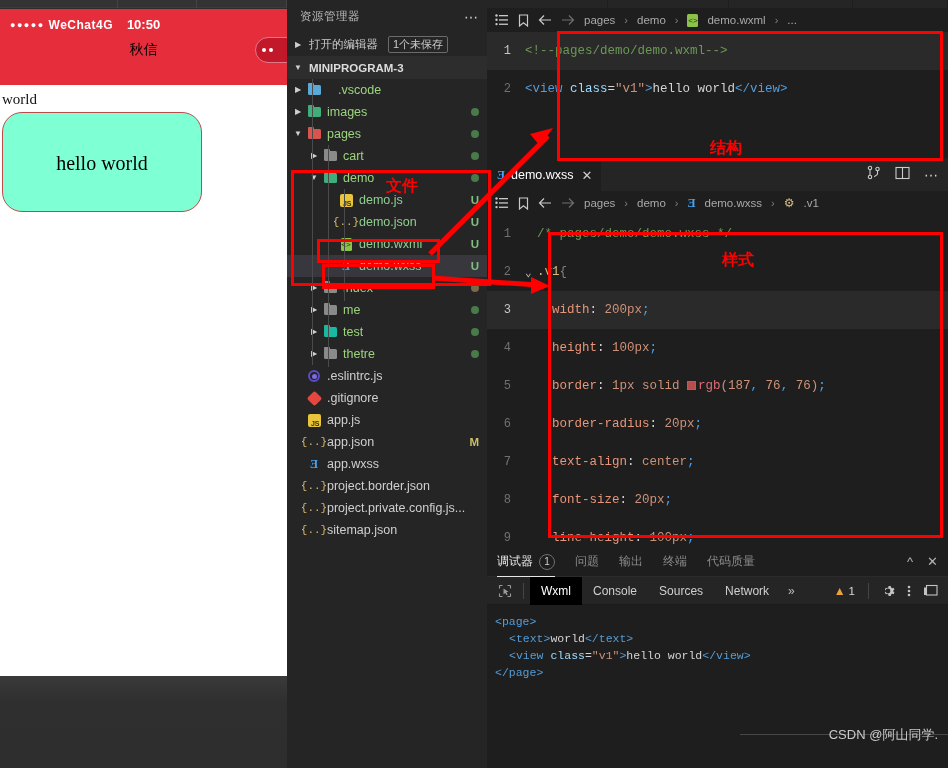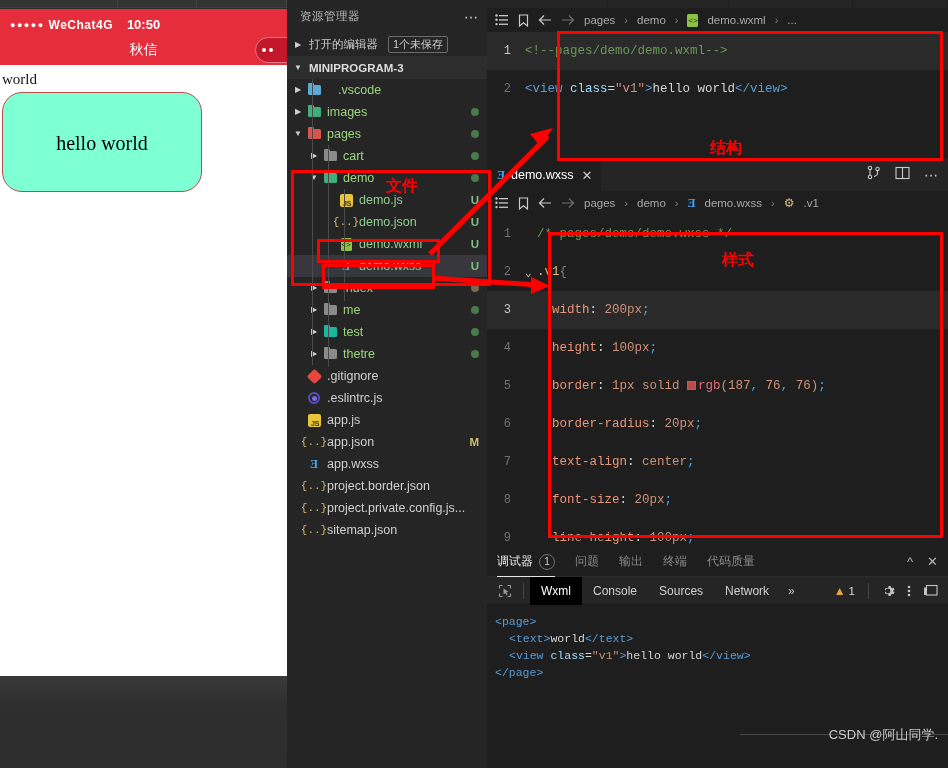--- a/index.html
+++ b/index.html
@@ -20,39 +20,39 @@
     position: absolute; left: 0; top: 0; width: 287px; height: 8px;
     background: #333333;
     border-bottom: 1px solid #3c3c3c;
   }
   .sim-topbar .seg { position: absolute; top: 0; height: 8px; width: 1px; background: #444; }
   .sim-phone {
     position: absolute; left: 0; top: 9px; width: 287px; height: 667px;
     background: #ffffff;
   }
   .sim-statusbar {
-    position: relative; height: 56px; background: #e52d3c;
+    position: relative; height: 76px; background: #e52d3c;
     color: #ffffff;
   }
   .sim-status-row {
     position: absolute; left: 0; top: 7px; width: 100%; height: 18px;
   }
   .sim-signal {
     position: absolute; left: 10px; top: 2px;
     font-size: 12px; letter-spacing: 0.5px; color: #fff;
     font-weight: bold;
   }
   .sim-dots { letter-spacing: 1.5px; font-size: 9px; vertical-align: 1px; }
   .sim-time {
     position: absolute; left: 0; top: 1px; width: 100%;
     text-align: center; font-size: 13px; font-weight: bold; color: #fff;
   }
   .sim-title {
     position: absolute; left: 0; top: 32px; width: 100%;
-    text-align: center; font-size: 14px; color: #ffffff;
+    text-align: center; font-size: 14px; color: #000000;
   }
   .sim-capsule {
     position: absolute; right: -12px; top: 28px;
     width: 44px; height: 26px; border-radius: 13px;
     background: #c2182a; border: 1px solid #e0788a;
     display: flex; align-items: center; justify-content: flex-start;
     padding-left: 6px; gap: 3px;
   }
   .sim-capsule i { display: block; width: 4px; height: 4px; border-radius: 50%; background: #fff; }
   .sim-body { position: relative; height: 607px; background: #ffffff; padding: 6px 0 0 0; }
@@ -366,32 +366,32 @@
           <span class="tw" style="margin-left: 20px;">▶</span>
           <span class="fico">
             <span class="ic-folder"></span>
           </span>
           <span class="fname folder" style="margin-left: 4px;">thetre</span>
           <span class="dot green"></span>
         </div>
         <div class="row">
           <span class="tw" style="margin-left: 4px;"></span>
           <span class="fico">
-            <span class="ic-git"></span>
-          </span>
-          <span class="fname plain" style="margin-left: 4px;">.gitignore</span>
-        </div>
-        <div class="row">
-          <span class="tw" style="margin-left: 4px;"></span>
-          <span class="fico">
             <span class="ic-eslint">
               <i></i>
             </span>
           </span>
           <span class="fname plain" style="margin-left: 4px;">.eslintrc.js</span>
+        </div>
+        <div class="row">
+          <span class="tw" style="margin-left: 4px;"></span>
+          <span class="fico">
+            <span class="ic-git"></span>
+          </span>
+          <span class="fname plain" style="margin-left: 4px;">.gitignore</span>
         </div>
         <div class="row">
           <span class="tw" style="margin-left: 4px;"></span>
           <span class="fico">
             <span class="ic-js">JS</span>
           </span>
           <span class="fname plain" style="margin-left: 4px;">app.js</span>
         </div>
         <div class="row">
           <span class="tw" style="margin-left: 4px;"></span>

